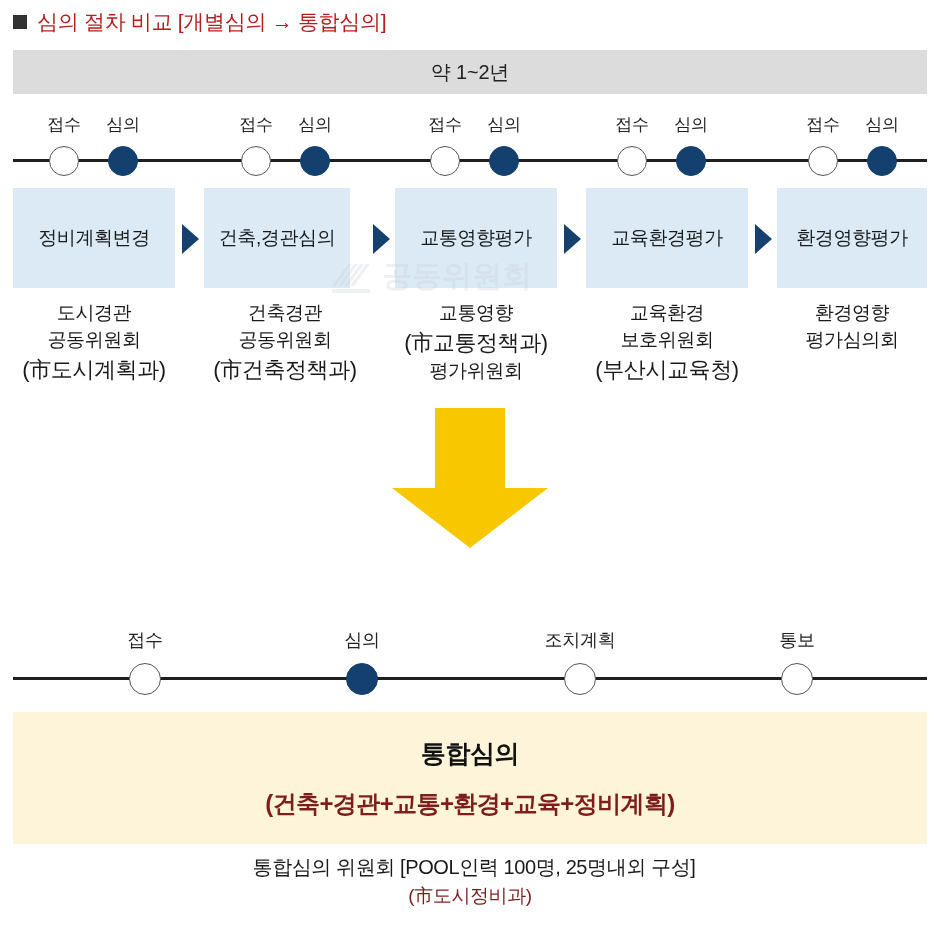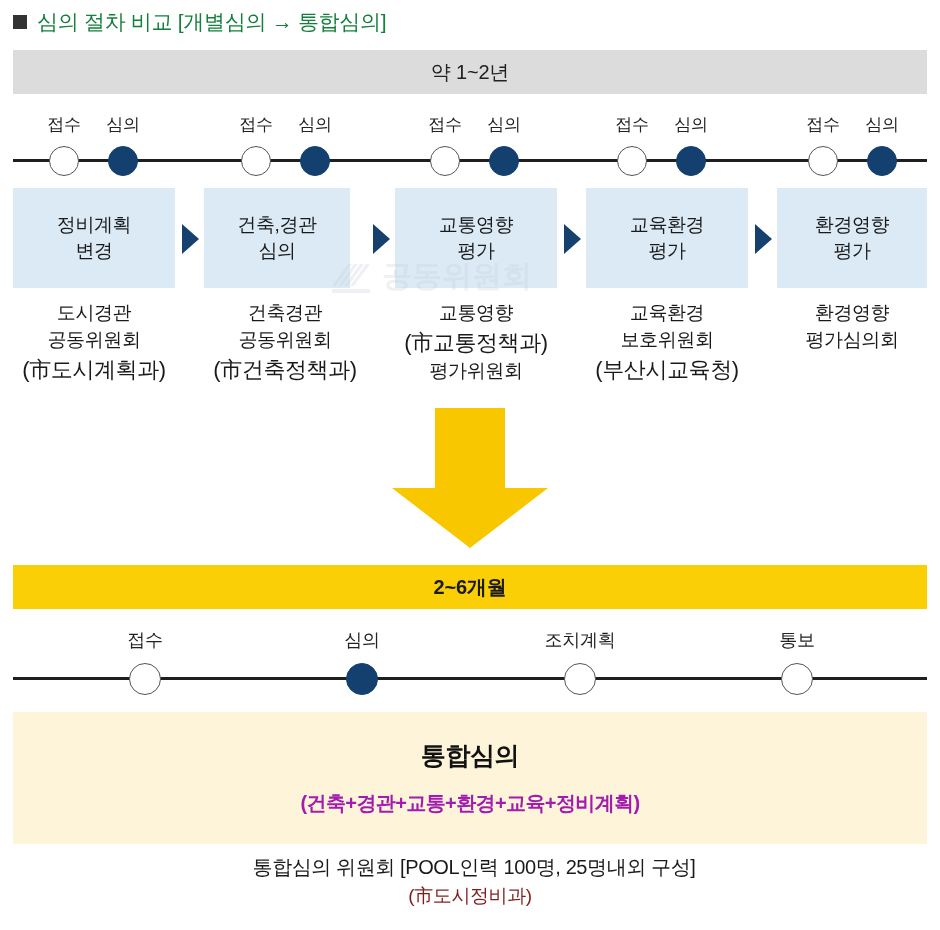--- a/index.html
+++ b/index.html
@@ -36,21 +36,21 @@
   .title-bullet {
     width: 14px;
     height: 14px;
     background: #333333;
     display: inline-block;
   }
   .title-text {
     font-size: 21px;
     font-weight: 500;
     letter-spacing: -0.3px;
-    color: #15803d;
+    color: #b91c1c;
     white-space: nowrap;
   }
 
   
   .gray-bar {
     position: absolute;
     left: 13px;
     top: 50px;
     width: 914px;
     height: 44px;
@@ -114,21 +114,21 @@
     top: 188px;
     width: 940px;
     height: 100px;
   }
   .stage-box {
     position: absolute;
     top: 0;
     height: 100px;
     background: #dbeaf5;
     display: flex;
-    flex-direction: column;
+    flex-direction: row;
     align-items: center;
     justify-content: center;
     line-height: 1.38;
   }
   .stage-box .sl {
     font-size: 19px;
     color: #1a1a1a;
     letter-spacing: -0.4px;
     white-space: nowrap;
   }
@@ -269,23 +269,23 @@
     justify-content: center;
     gap: 18px;
   }
   .cream-title {
     font-size: 25px;
     font-weight: bold;
     color: #111111;
     letter-spacing: -0.4px;
   }
   .cream-sub {
-    font-size: 20px;
+    font-size: 24px;
     font-weight: bold;
-    color: #a21caf;
+    color: #7f1d1d;
     letter-spacing: -0.6px;
   }
 
   
   .footer {
     position: absolute;
     left: 0;
     top: 852px;
     width: 940px;
     text-align: center;
@@ -443,23 +443,20 @@
       <span class="cl">환경영향</span>
       <span class="cl">평가심의회</span>
     </div>
   </div>
 
   <div class="down-arrow">
     <div class="shaft"></div>
     <div class="head"></div>
   </div>
 
-  <div class="yellow-bar">
-    <span class="yellow-bar-text">2~6개월</span>
-  </div>
 
   <div class="timeline-bottom">
     <div class="tlb-line"></div>
 
     <div class="tlb-label" style="left:90px;">접수</div>
     <div class="tlb-node open" style="left:129px;"></div>
 
     <div class="tlb-label" style="left:307px;">심의</div>
     <div class="tlb-node filled" style="left:346px;"></div>
 

